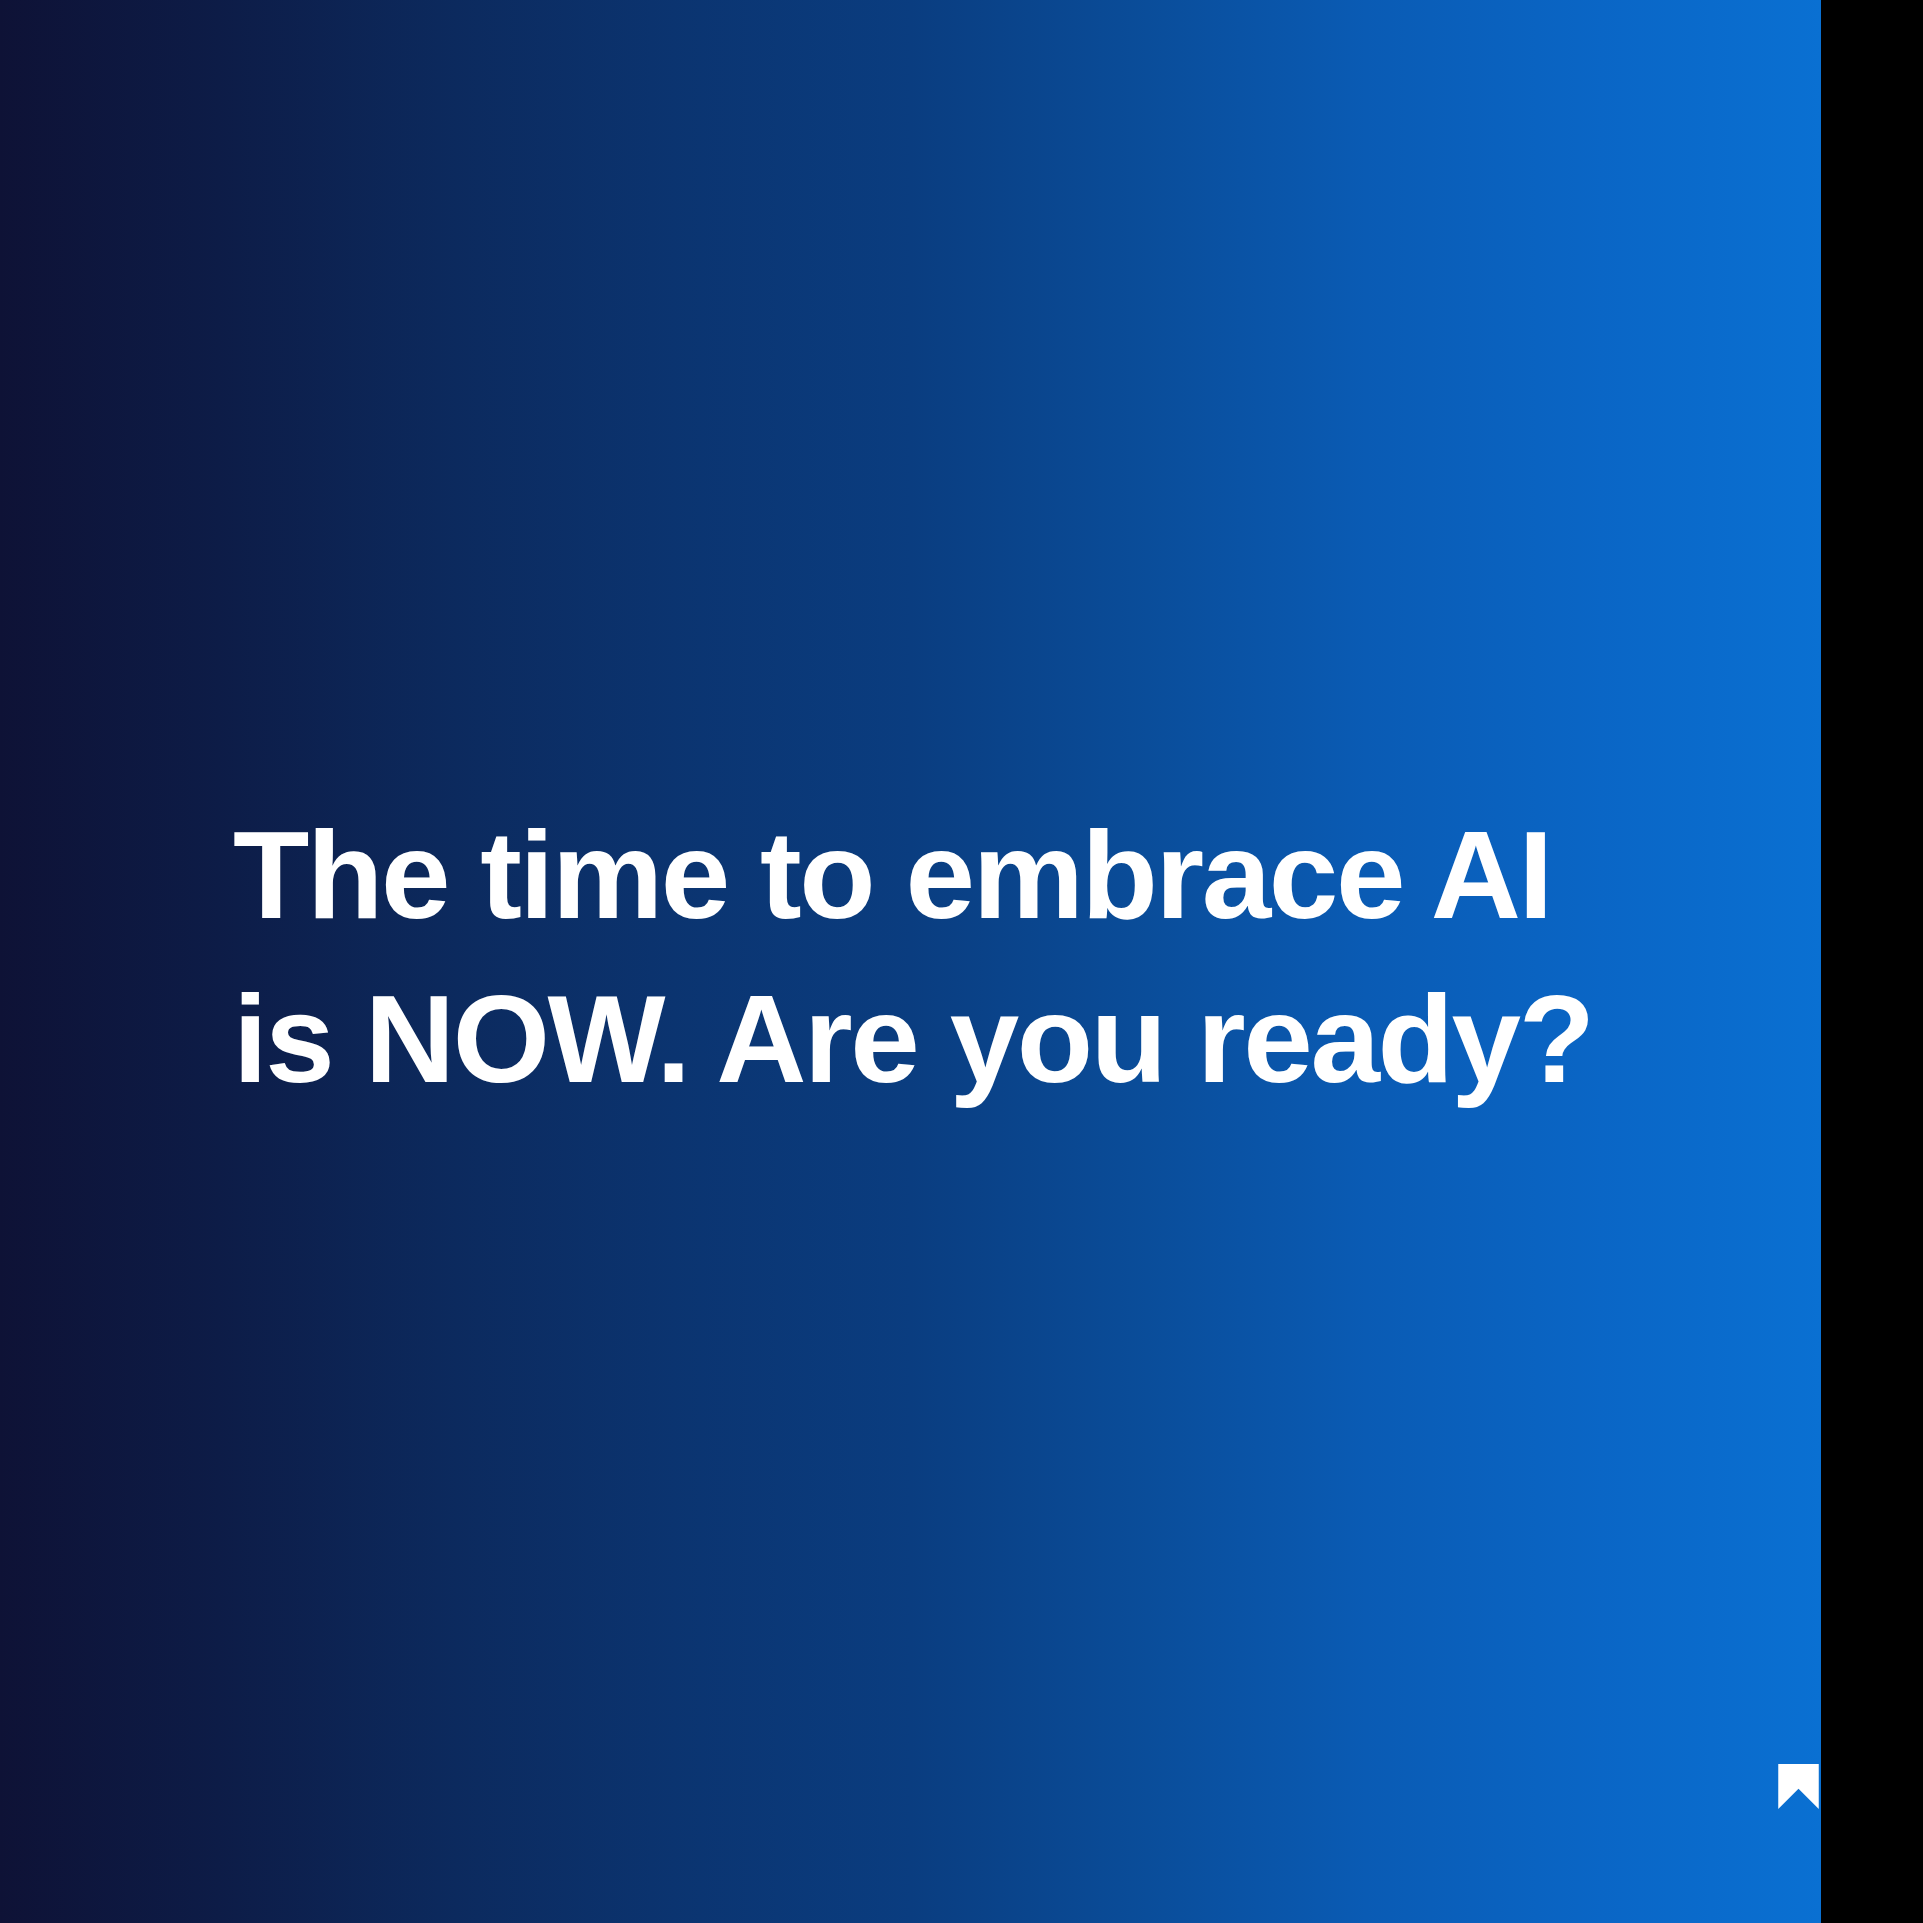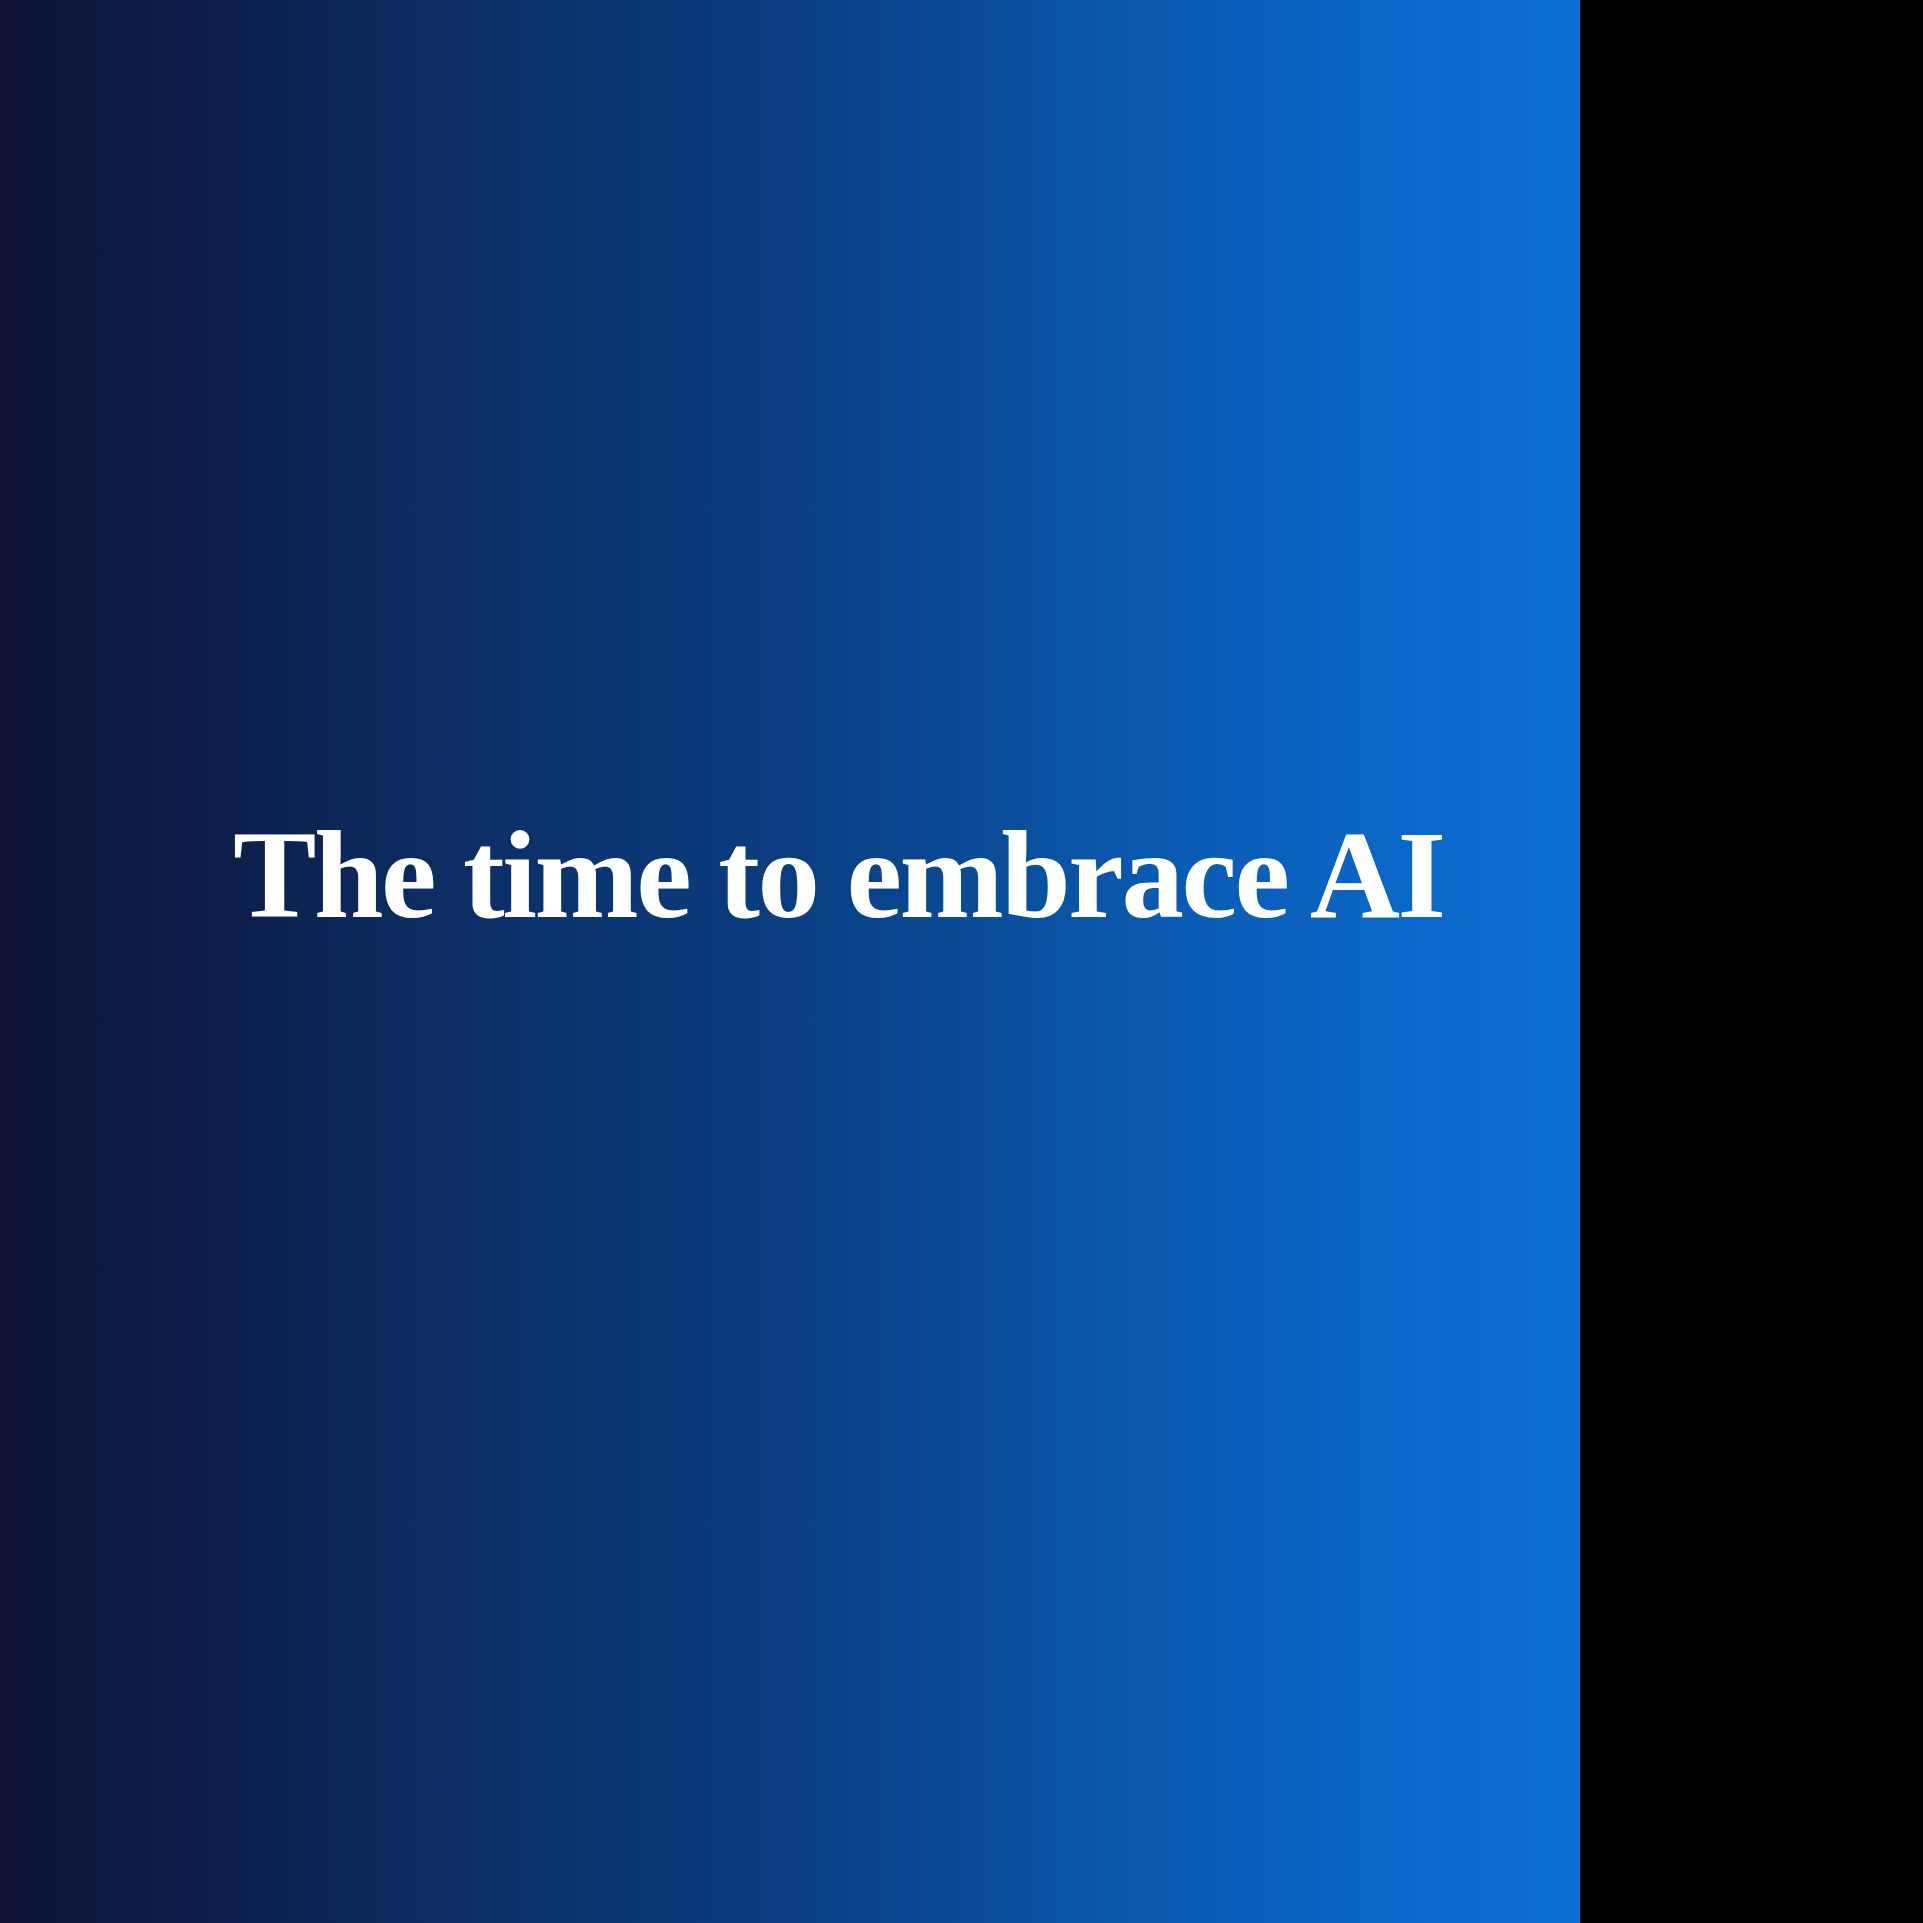--- a/index.html
+++ b/index.html
@@ -4,24 +4,24 @@
 <title>Social Graphic</title>
 <style>
   html, body {
     margin: 0;
     padding: 0;
     background: #000;
   }
 
   #canvas {
     position: relative;
-    width: 1580px;
+    width: 1821px;
     height: 1924px;
     overflow: hidden;
-    font-family: Liberation Serif, serif;
+    font-family: Liberation Sans, sans-serif;
     
     background: linear-gradient(
         90deg,
         #0e1236   0%,
         #0d1c47  12%,
         #0c2a5e  25%,
         #0b3470  37%,
         #0a3d80  50%,
         #0a4d9a  63%,
         #0a5bb4  75%,
@@ -65,20 +65,21 @@
     height: 100%;
   }
 </style>
 </head>
 <body>
 
 <div id="canvas">
 
   <div class="headline">
     <span class="headline-line">The time to embrace AI</span>
+    <span class="headline-line">is NOW. Are you ready?</span>
   </div>
 
   <div class="bookmark">
     <svg viewBox="0 0 54 60" xmlns="http://www.w3.org/2000/svg" aria-hidden="true">
       <path d="M0 0 H54 V60 L27 33 L0 60 Z" fill="#ffffff"></path>
     </svg>
   </div>
 
 </div>
 

